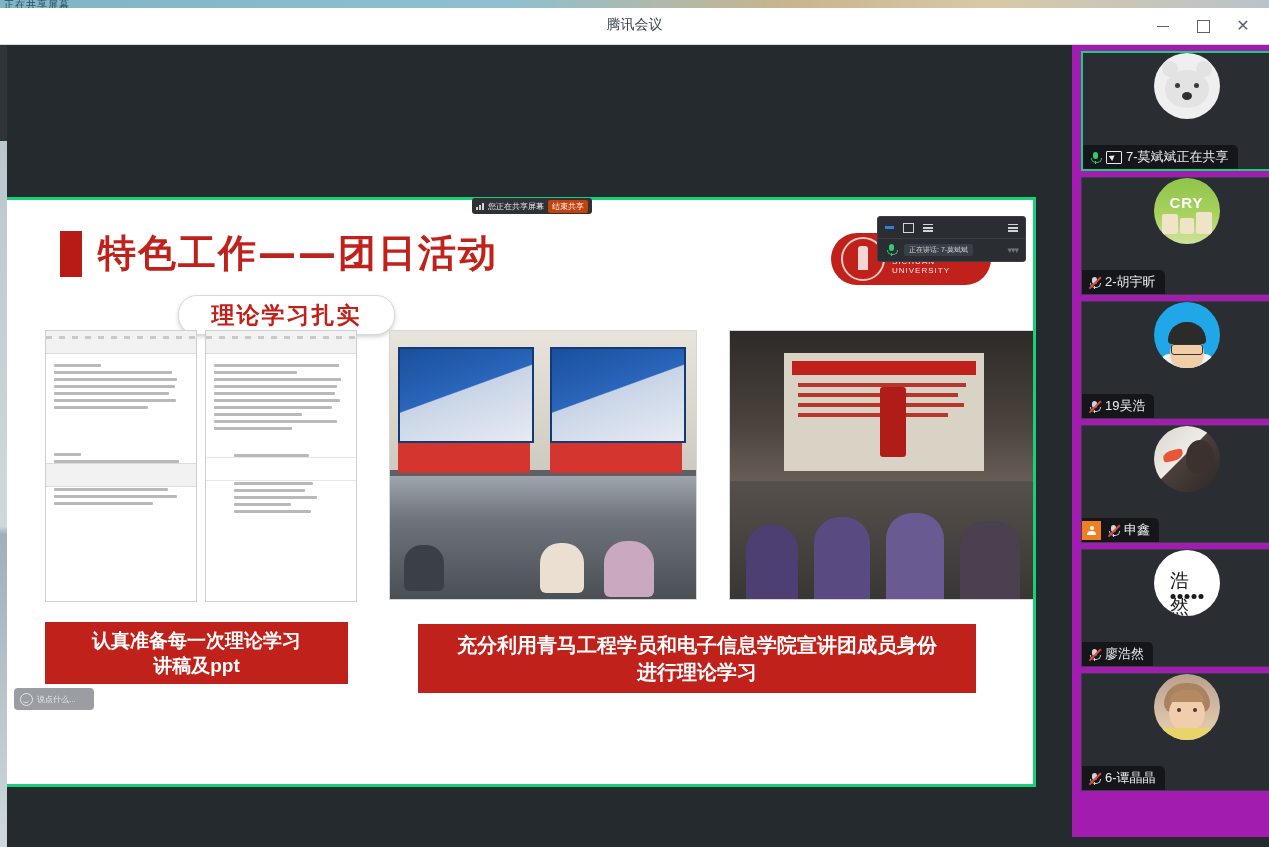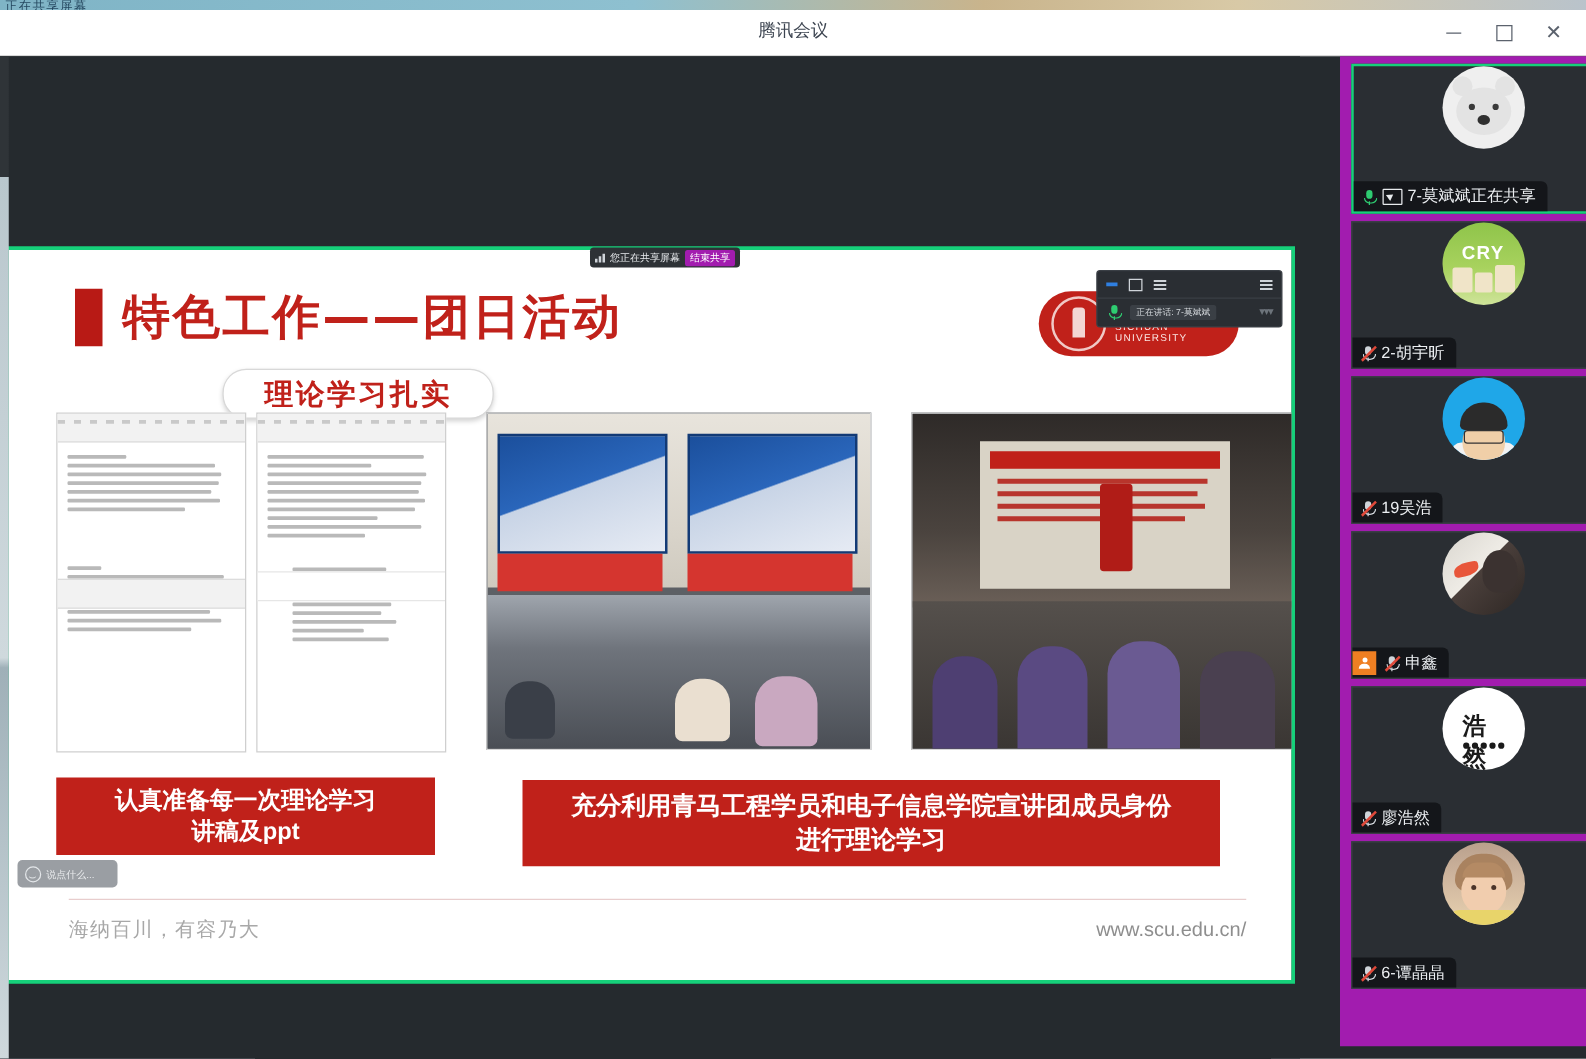--- a/index.html
+++ b/index.html
@@ -71,21 +71,21 @@
     background:#2e3236;border-radius:3px;display:flex;align-items:center;
     padding:0 4px;gap:4px;z-index:20;
   }
   #share-pill .sig{display:flex;align-items:flex-end;gap:1px;height:8px;}
   #share-pill .sig i{display:block;width:2px;background:#cfd4d9;}
   #share-pill .sig i:nth-child(1){height:3px;}
   #share-pill .sig i:nth-child(2){height:5px;}
   #share-pill .sig i:nth-child(3){height:7px;}
   #share-pill .txt{font-size:8px;color:#e6e9ec;white-space:nowrap;}
   #share-pill .stop{
-    font-size:8px;color:#fff;background:#a21caf;border-radius:2px;
+    font-size:8px;color:#fff;background:#c2410c;border-radius:2px;
     padding:1px 4px;white-space:nowrap;
   }
 
   
   #mini-toolbar{
     position:absolute;left:877px;top:171px;width:147px;height:44px;
     background:#2a2e33;border-radius:3px;z-index:22;border:1px solid #3a3f45;
   }
   #mini-toolbar .row1{height:21px;display:flex;align-items:center;padding:0 7px;gap:9px;border-bottom:1px solid #3a3f45;}
   #mini-toolbar .row2{height:21px;display:flex;align-items:center;padding:0 7px;gap:6px;}
@@ -228,21 +228,21 @@
     width:30px;height:9px;border:1.4px solid #333;border-radius:3px;}
   .av-boy .shirt{position:absolute;left:50%;bottom:0;transform:translateX(-50%);
     width:52px;height:14px;background:#f2f2f2;border-radius:8px 8px 0 0;}
   .av-fish{background:linear-gradient(135deg,#d9d6cf 0%,#efece6 45%,#4a3f3b 46%,#2e2724 100%);}
   .av-fish .koi{position:absolute;left:9px;top:24px;width:20px;height:11px;
     background:#e8563a;border-radius:60% 20% 60% 20%;transform:rotate(-10deg);}
   .av-fish .head2{position:absolute;right:6px;top:14px;width:28px;height:34px;
     background:#3b3230;border-radius:50% 50% 40% 40%;}
   .av-calli{background:#ffffff;}
   .av-calli .ink{position:absolute;left:50%;top:18px;transform:translateX(-50%);
-    font-size:19px;font-weight:bold;color:#1a1a1a;font-family:"DejaVu Serif","Liberation Serif",serif;}
+    font-size:19px;font-weight:normal;color:#1a1a1a;font-family:"DejaVu Serif","Liberation Serif",serif;}
   .av-calli .dots{position:absolute;left:50%;top:44px;transform:translateX(-50%);
     display:flex;gap:2px;}
   .av-calli .dots i{width:5px;height:5px;border-radius:50%;background:#1a1a1a;display:block;}
   .av-kid{background:linear-gradient(180deg,#b9a08c 0%,#cdb49d 40%,#e8d2b0 100%);}
   .av-kid .face{position:absolute;left:50%;top:20px;transform:translateX(-50%);
     width:36px;height:38px;border-radius:50%;background:#f1cdae;}
   .av-kid .hair{position:absolute;left:50%;top:9px;transform:translateX(-50%);
     width:46px;height:30px;border-radius:23px 23px 10px 10px;background:#a9825f;}
   .av-kid .bang{position:absolute;left:50%;top:16px;transform:translateX(-50%);
     width:34px;height:12px;border-radius:17px 17px 0 0;background:#b48a64;}
@@ -401,27 +401,20 @@
 
         <div class="caption" id="caption-left">
           <span>认真准备每一次理论学习</span>
           <span>讲稿及ppt</span>
         </div>
         <div class="caption" id="caption-right">
           <span>充分利用青马工程学员和电子信息学院宣讲团成员身份</span>
           <span>进行理论学习</span>
         </div>
 
-        <div id="slide-footer">
-          <div class="rule"></div>
-          <div class="row">
-            <span class="motto">海纳百川，有容乃大</span>
-            <span class="url">www.scu.edu.cn/</span>
-          </div>
-        </div>
       </div>
 
       <div id="share-pill">
         <span class="sig">
             <i></i>
             <i></i>
             <i></i>
           </span>
         <span class="txt">您正在共享屏幕</span>
         <span class="stop">结束共享</span>

